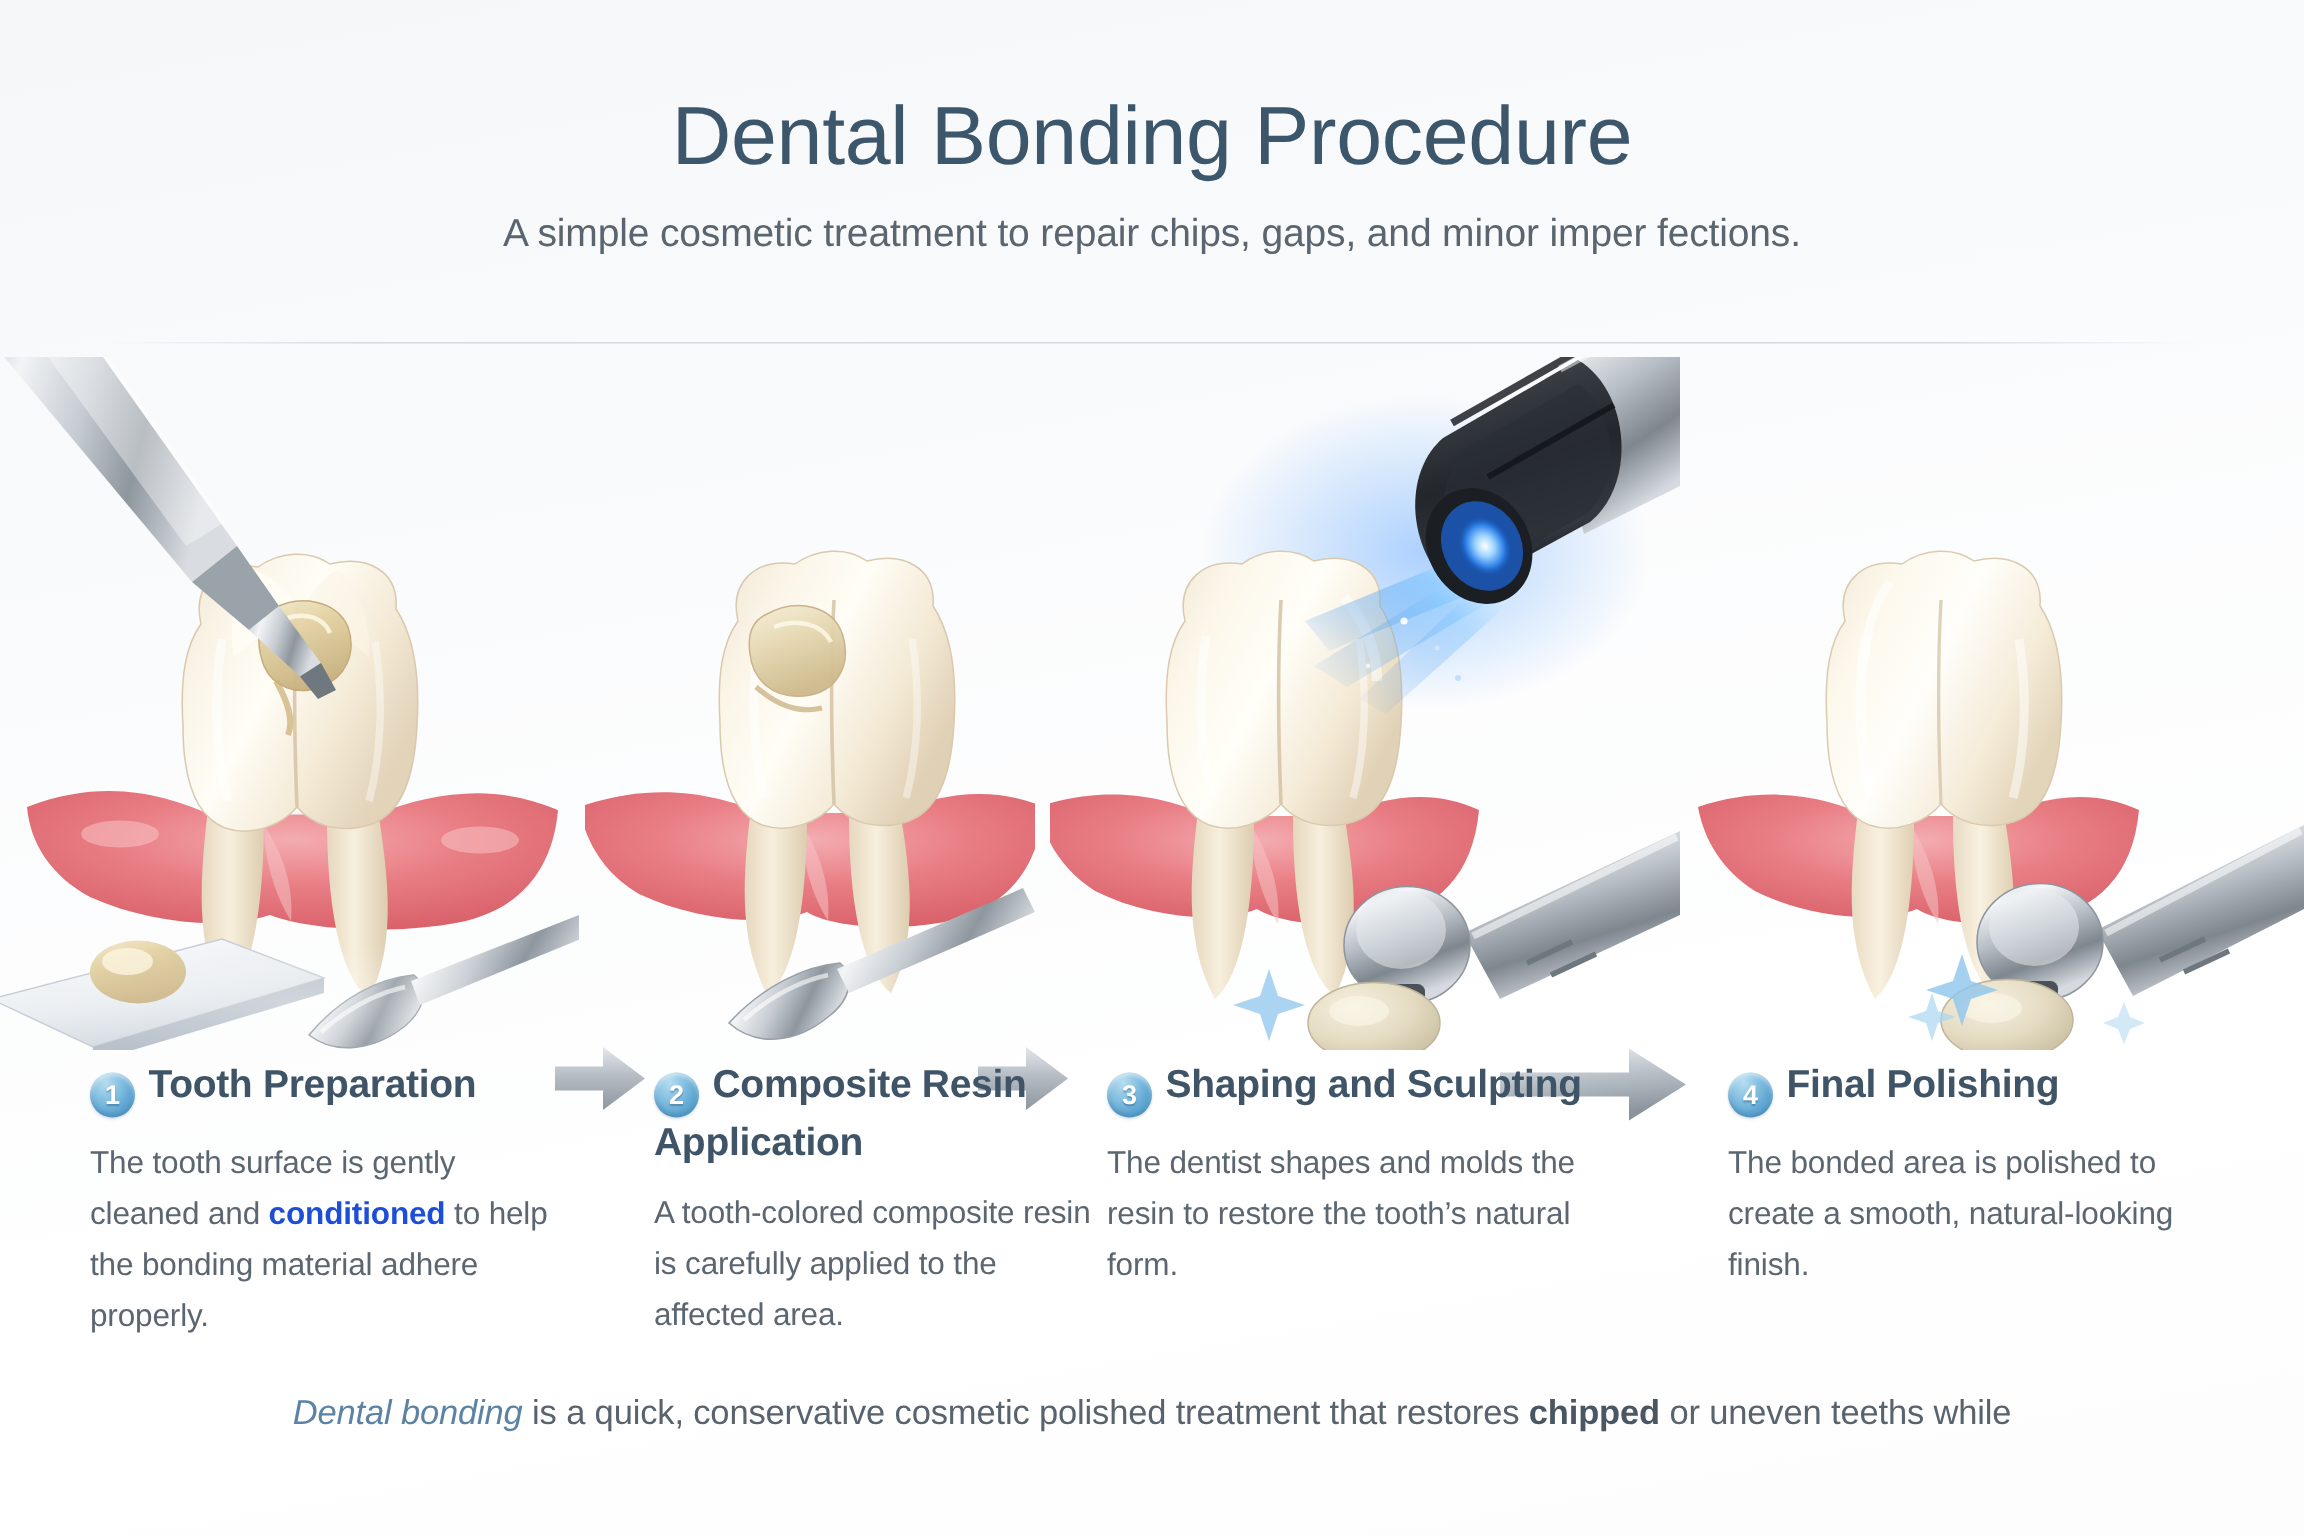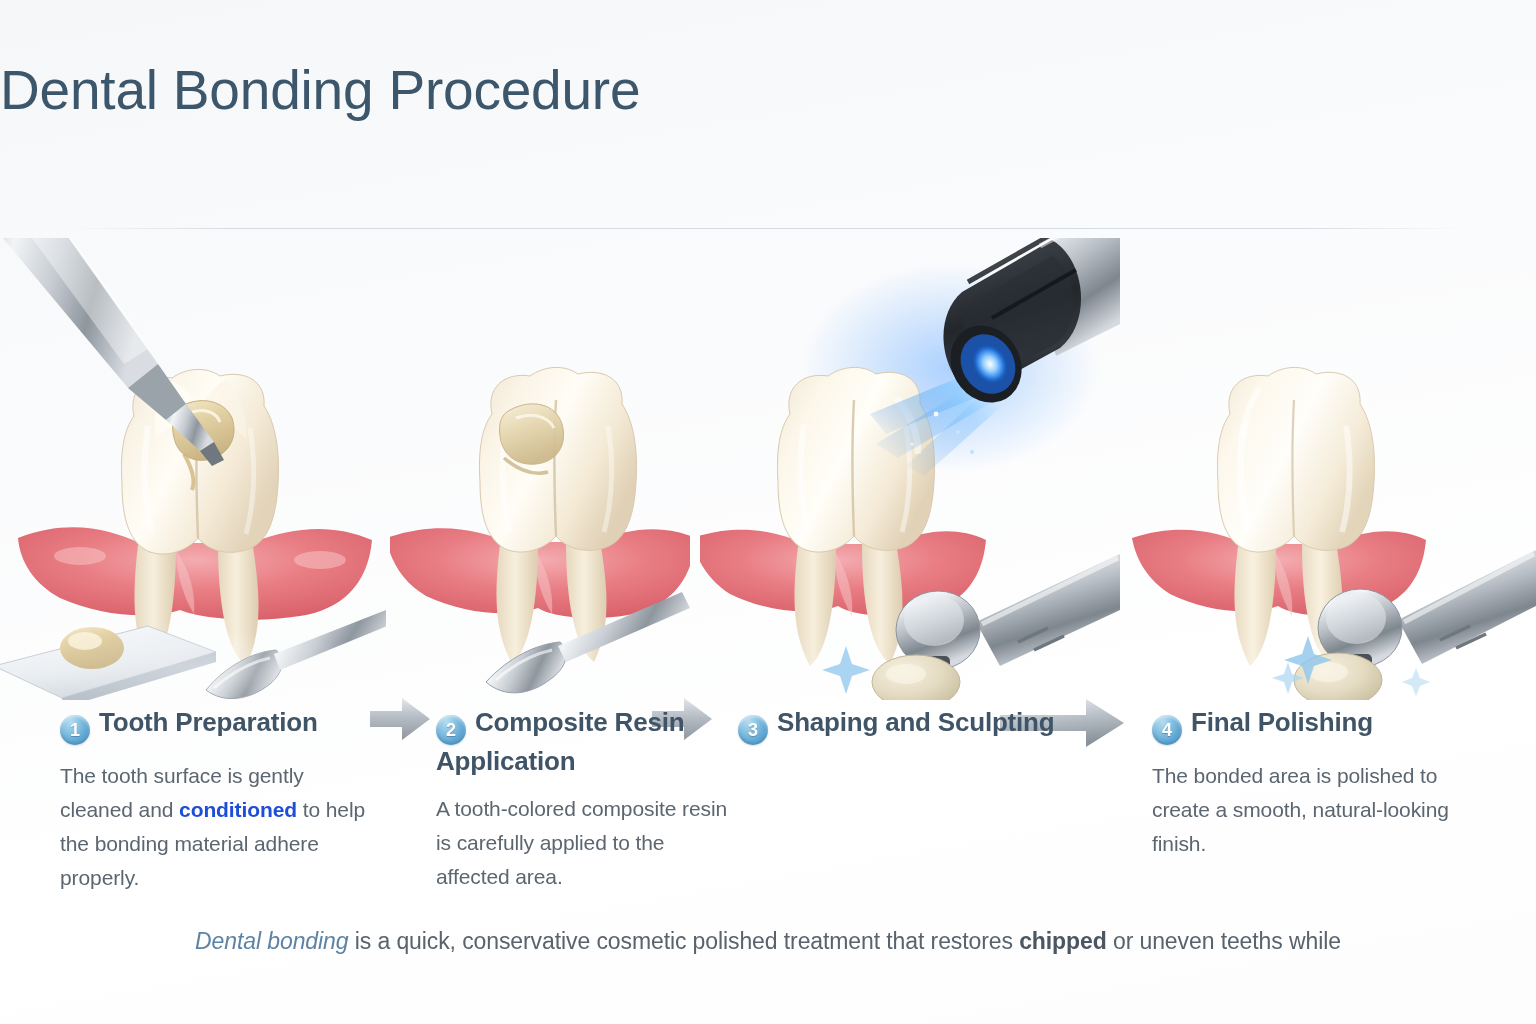--- a/index.html
+++ b/index.html
@@ -17,21 +17,21 @@
     position: absolute;
     inset: 0;
   }
 
   
   .header {
     position: absolute;
     top: 60px;
     left: 0;
     width: 100%;
-    text-align: left;
+    text-align: center;
   }
   .title {
     font-size: 55px;
     font-weight: 400;
     color: #3c566b;
     letter-spacing: -0.2px;
     line-height: 1.1;
   }
   .subtitle {
     margin-top: 19px;
@@ -150,20 +150,21 @@
   .footer .lede { color: #5c83a4; font-style: italic; }
   .footer b { font-weight: 700; color: #4a5661; }
 </style>
 </head>
 <body>
 
 <div class="page">
 
   <div class="header">
     <div class="title">Dental Bonding Procedure</div>
+    <div class="subtitle">A simple cosmetic treatment to repair chips, gaps, and minor imper fections.</div>
   </div>
 
   <div class="divider"></div>
 
   <div class="illus-band">
 
     <div class="panel panel-1">
       <svg class="svgfill" viewBox="0 0 386 462" xmlns="http://www.w3.org/2000/svg">
         <defs>
           <linearGradient id="enamel1" x1="0" y1="0" x2="1" y2="0.6">
@@ -600,20 +601,23 @@
       </div>
       <div class="step-body">
         <span>A tooth-colored composite resin is carefully applied to the affected area.</span>
       </div>
     </div>
 
     <div class="step step-3">
       <div class="step-head">
         <span class="badge">3</span><span class="step-title">Shaping and Sculpting</span>
       </div>
+      <div class="step-body">
+        <span>The dentist shapes and molds the resin to restore the tooth’s natural form.</span>
+      </div>
     </div>
 
     <div class="step step-4">
       <div class="step-head">
         <span class="badge">4</span><span class="step-title">Final Polishing</span>
       </div>
       <div class="step-body">
         <span>The bonded area is polished to create a smooth, natural-looking finish.</span>
       </div>
     </div>

